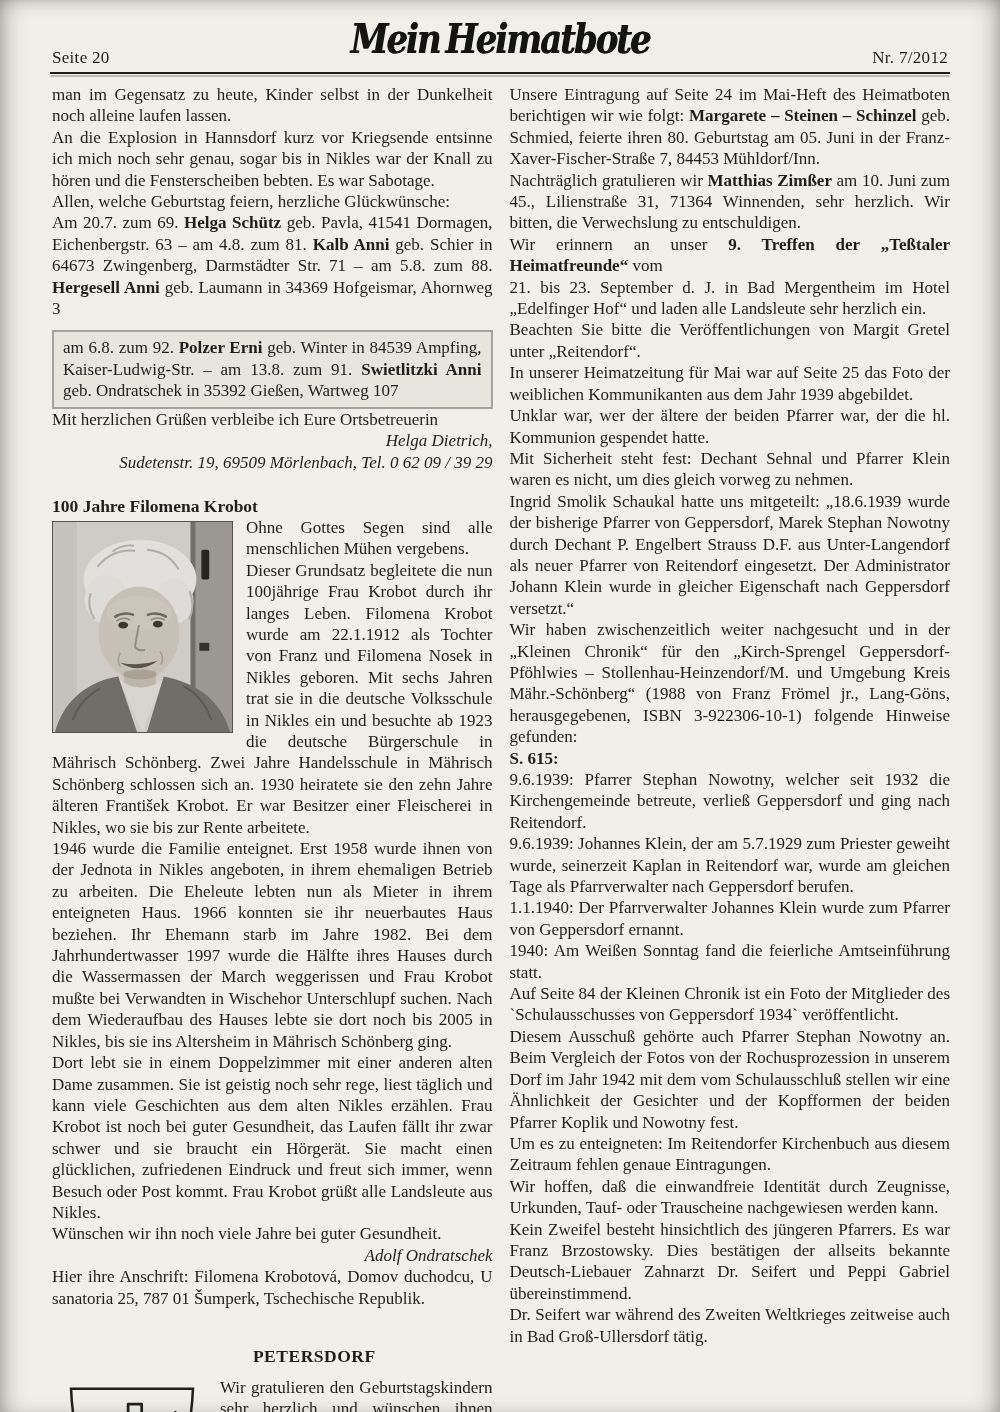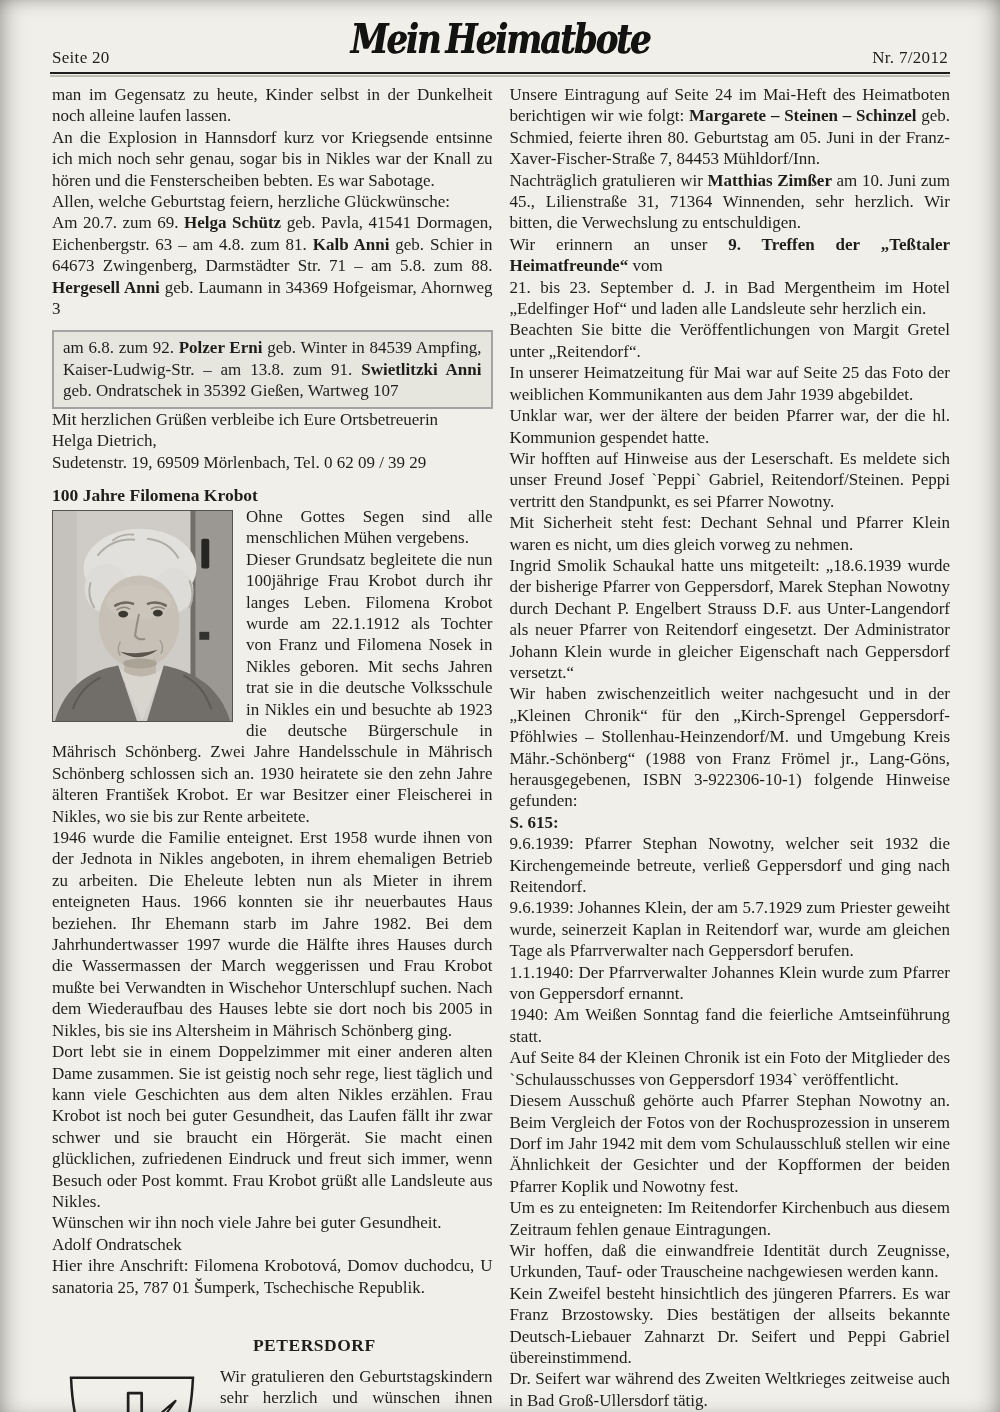--- a/index.html
+++ b/index.html
@@ -25,23 +25,23 @@
     color:#131312;text-shadow:0.6px 0 0 #131312;
     word-spacing:-4px;
   }
   .rule{height:2px;background:#1c1c1a;margin:0 50px;box-shadow:0 3px 0 rgba(145,145,138,.55);}
   .columns{display:flex;gap:17px;margin:10px 50px 0 52px;}
   .col{width:450px;font-size:17px;line-height:1.26;text-align:justify;}
   p.para{margin:0;}
   .gap{margin-top:11px;}
   .para b{font-weight:700;}
   .notice-box{border:2px solid #a3a3a3;background:var(--box);padding:5px 9px;margin-top:11px;text-align:justify;}
-  .sig{}
+  .sig{text-align:right;font-style:italic;}
   .sig .sig-line{line-height:1.26;}
-  .h{font-weight:700;font-size:17.5px;margin-top:11px;text-align:left;}
+  .h{font-weight:700;font-size:17.5px;margin-top:22px;text-align:left;}
   .hc{font-weight:700;font-size:17.5px;text-align:center;margin:36px 0 10px;padding-left:84px;letter-spacing:.5px;clear:both;}
   figure{margin:0;}
   .photo{
     float:left;width:181px;height:212px;margin:4px 13px 3px 0;
     border:1px solid #55534e;box-sizing:border-box;background:#cfccc7;
   }
   .photo svg{display:block;width:100%;height:100%;}
   .shield{float:left;width:148px;height:150px;margin:2px 14px 2px 6px;}
   .shield svg{display:block;width:100%;height:100%;}
   .colend{clear:both;}
@@ -122,21 +122,20 @@
         <div class="colend"></div>
       </div>
     <div class="col">
         <p class="para"><span>Unsere Eintragung auf Seite 24 im Mai-Heft des Heimatboten berichtigen wir wie folgt: </span><b>Margarete – Steinen – Schinzel</b><span> geb. Schmied, feierte ihren 80. Geburtstag am 05. Juni in der Franz-Xaver-Fischer-Straße 7, 84453 Mühldorf/Inn.</span></p>
         <p class="para gap"><span>Nachträglich gratulieren wir </span><b>Matthias Zimßer</b><span> am 10. Juni zum 45., Lilienstraße 31, 71364 Winnenden, sehr herzlich. Wir bitten, die Verwechslung zu entschuldigen.</span></p>
         <p class="para gap"><span>Wir erinnern an unser </span><b>9. Treffen der „Teßtaler Heimatfreunde“</b><span> vom</span></p>
         <p class="para"><span>21. bis 23. September d. J. in Bad Mergentheim im Hotel „Edelfinger Hof“ und laden alle Landsleute sehr herzlich ein.</span></p>
         <p class="para"><span>Beachten Sie bitte die Veröffentlichungen von Margit Gretel unter „Reitendorf“.</span></p>
         <p class="para gap"><span>In unserer Heimatzeitung für Mai war auf Seite 25 das Foto der weiblichen Kommunikanten aus dem Jahr 1939 abgebildet.</span></p>
         <p class="para"><span>Unklar war, wer der ältere der beiden Pfarrer war, der die hl. Kommunion gespendet hatte.</span></p>
-        <p class="para"><span>Wir hofften auf Hinweise aus der Leserschaft. Es meldete sich unser Freund Josef `Peppi` Gabriel, Reitendorf/Steinen. Peppi vertritt den Standpunkt, es sei Pfarrer Nowotny.</span></p>
         <p class="para"><span>Mit Sicherheit steht fest: Dechant Sehnal und Pfarrer Klein waren es nicht, um dies gleich vorweg zu nehmen.</span></p>
         <p class="para"><span>Ingrid Smolik Schaukal hatte uns mitgeteilt: „18.6.1939 wurde der bisherige Pfarrer von Geppersdorf, Marek Stephan Nowotny durch Dechant P. Engelbert Strauss D.F. aus Unter-Langendorf als neuer Pfarrer von Reitendorf eingesetzt. Der Administrator Johann Klein wurde in gleicher Eigenschaft nach Geppersdorf versetzt.“</span></p>
         <p class="para"><span>Wir haben zwischenzeitlich weiter nachgesucht und in der „Kleinen Chronik“ für den „Kirch-Sprengel Geppersdorf-Pföhlwies – Stollenhau-Heinzendorf/M. und Umgebung Kreis Mähr.-Schönberg“ (1988 von Franz Frömel jr., Lang-Göns, herausgegebenen, ISBN 3-922306-10-1) folgende Hinweise gefunden:</span></p>
         <p class="para"><b>S. 615:</b></p>
         <p class="para"><span>9.6.1939: Pfarrer Stephan Nowotny, welcher seit 1932 die Kirchengemeinde betreute, verließ Geppersdorf und ging nach Reitendorf.</span></p>
         <p class="para"><span>9.6.1939: Johannes Klein, der am 5.7.1929 zum Priester geweiht wurde, seinerzeit Kaplan in Reitendorf war, wurde am gleichen Tage als Pfarrverwalter nach Geppersdorf berufen.</span></p>
         <p class="para"><span>1.1.1940: Der Pfarrverwalter Johannes Klein wurde zum Pfarrer von Geppersdorf ernannt.</span></p>
         <p class="para"><span>1940: Am Weißen Sonntag fand die feierliche Amtseinführung statt.</span></p>
         <p class="para"><span>Auf Seite 84 der Kleinen Chronik ist ein Foto der Mitglieder des `Schulausschusses von Geppersdorf 1934` veröffentlicht.</span></p>
         <p class="para"><span>Diesem Ausschuß gehörte auch Pfarrer Stephan Nowotny an. Beim Vergleich der Fotos von der Rochusprozession in unserem Dorf im Jahr 1942 mit dem vom Schulausschluß stellen wir eine Ähnlichkeit der Gesichter und der Kopfformen der beiden Pfarrer Koplik und Nowotny fest.</span></p>

